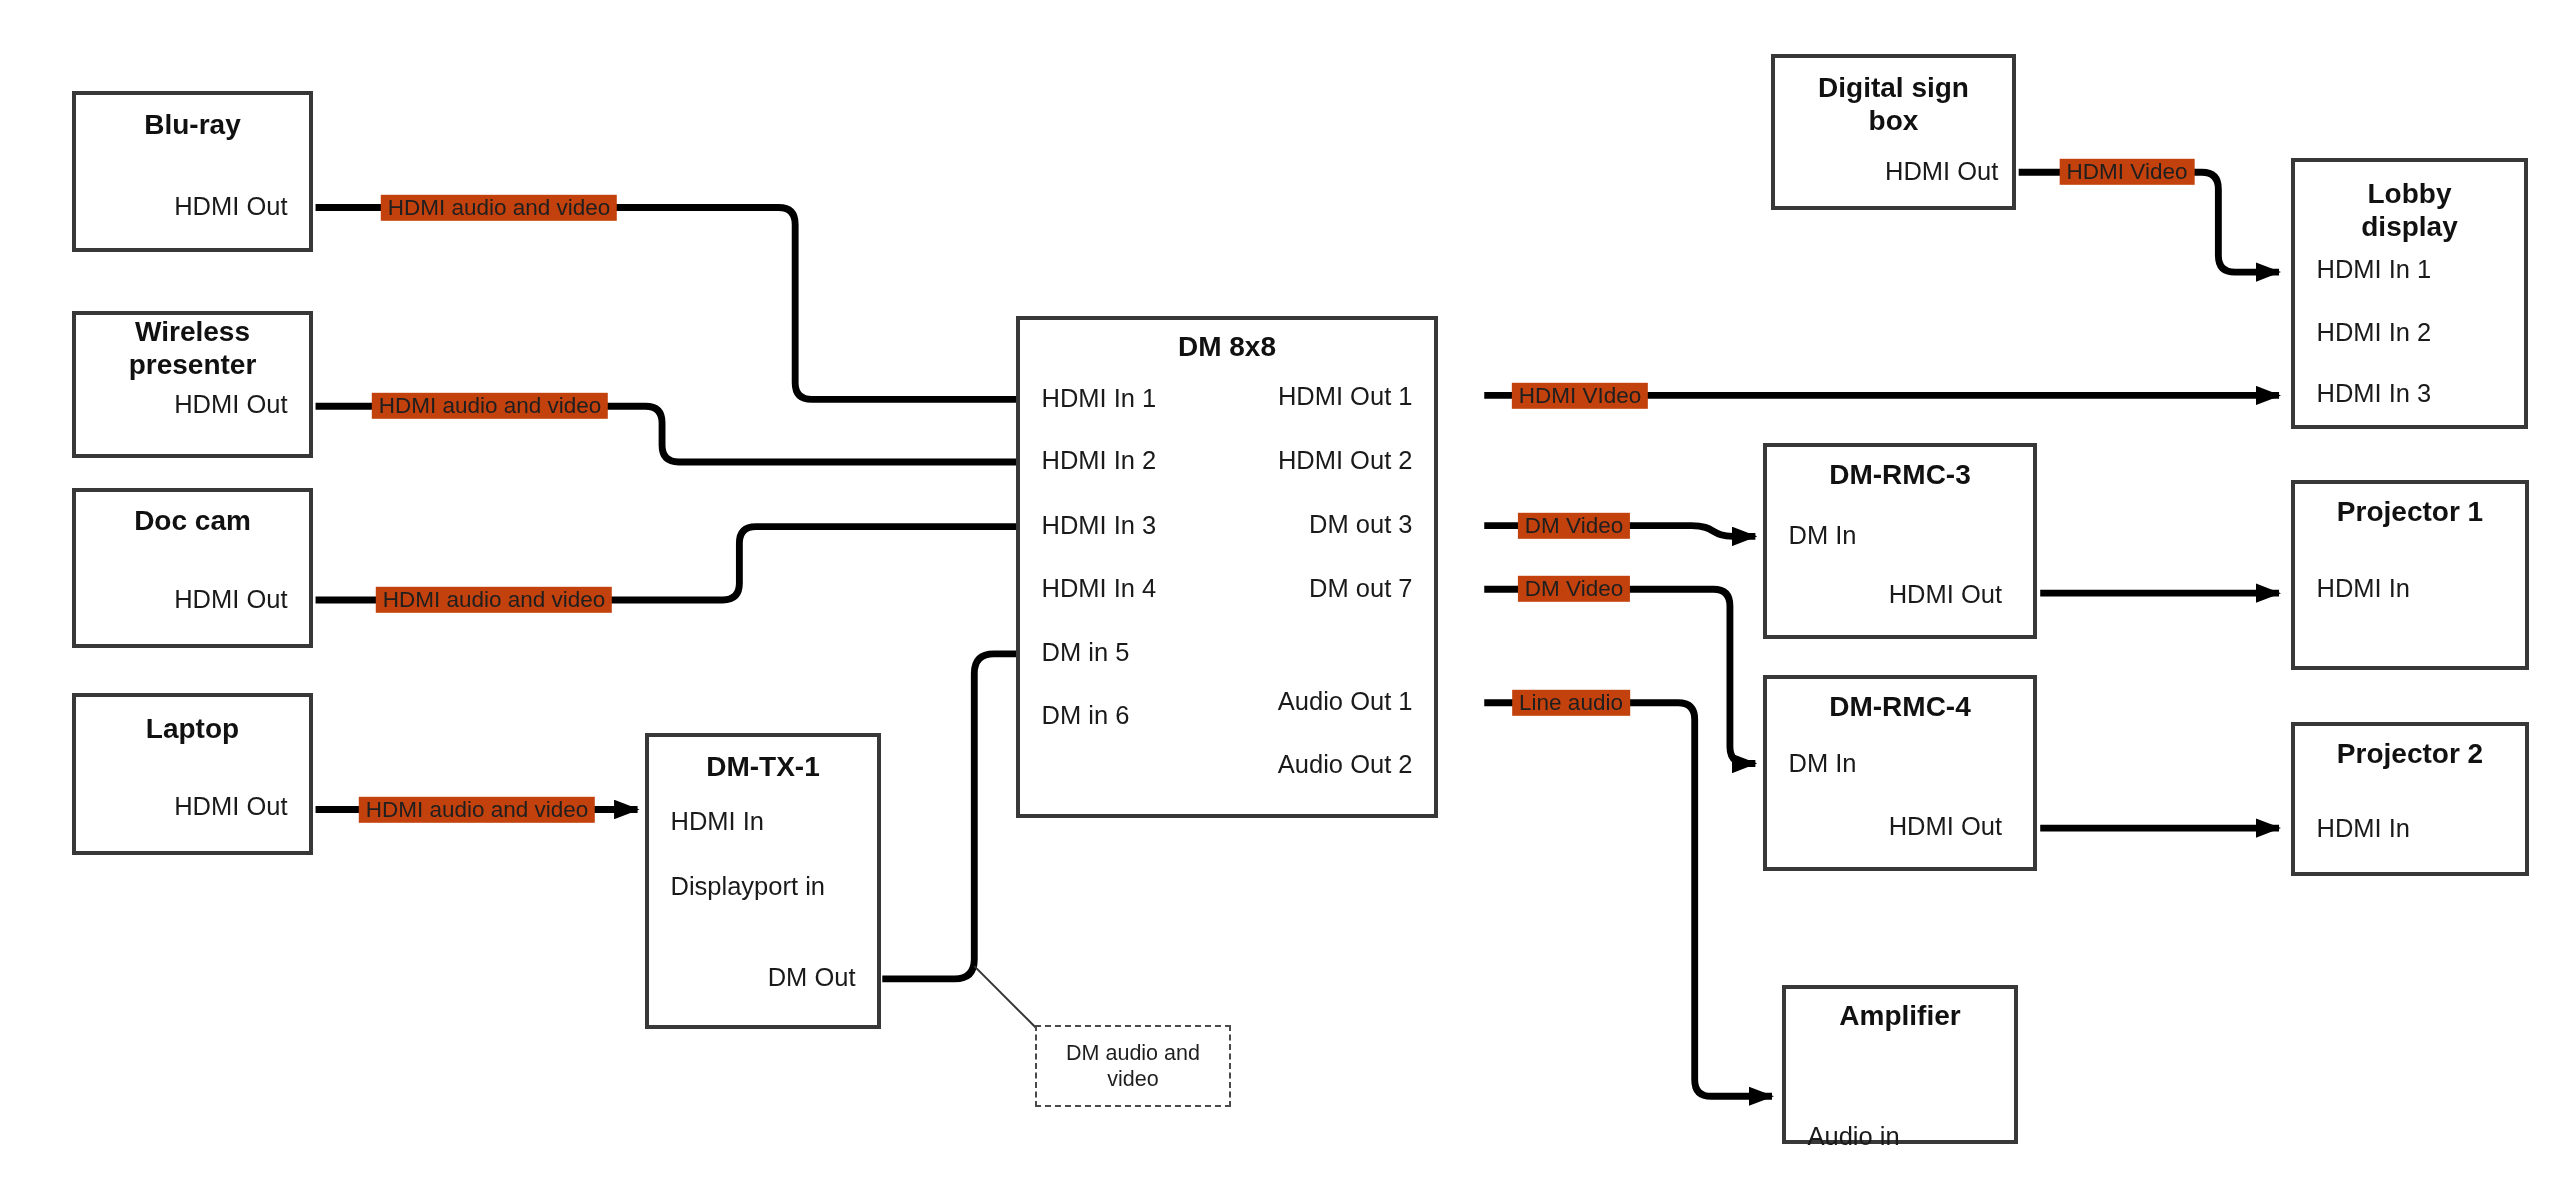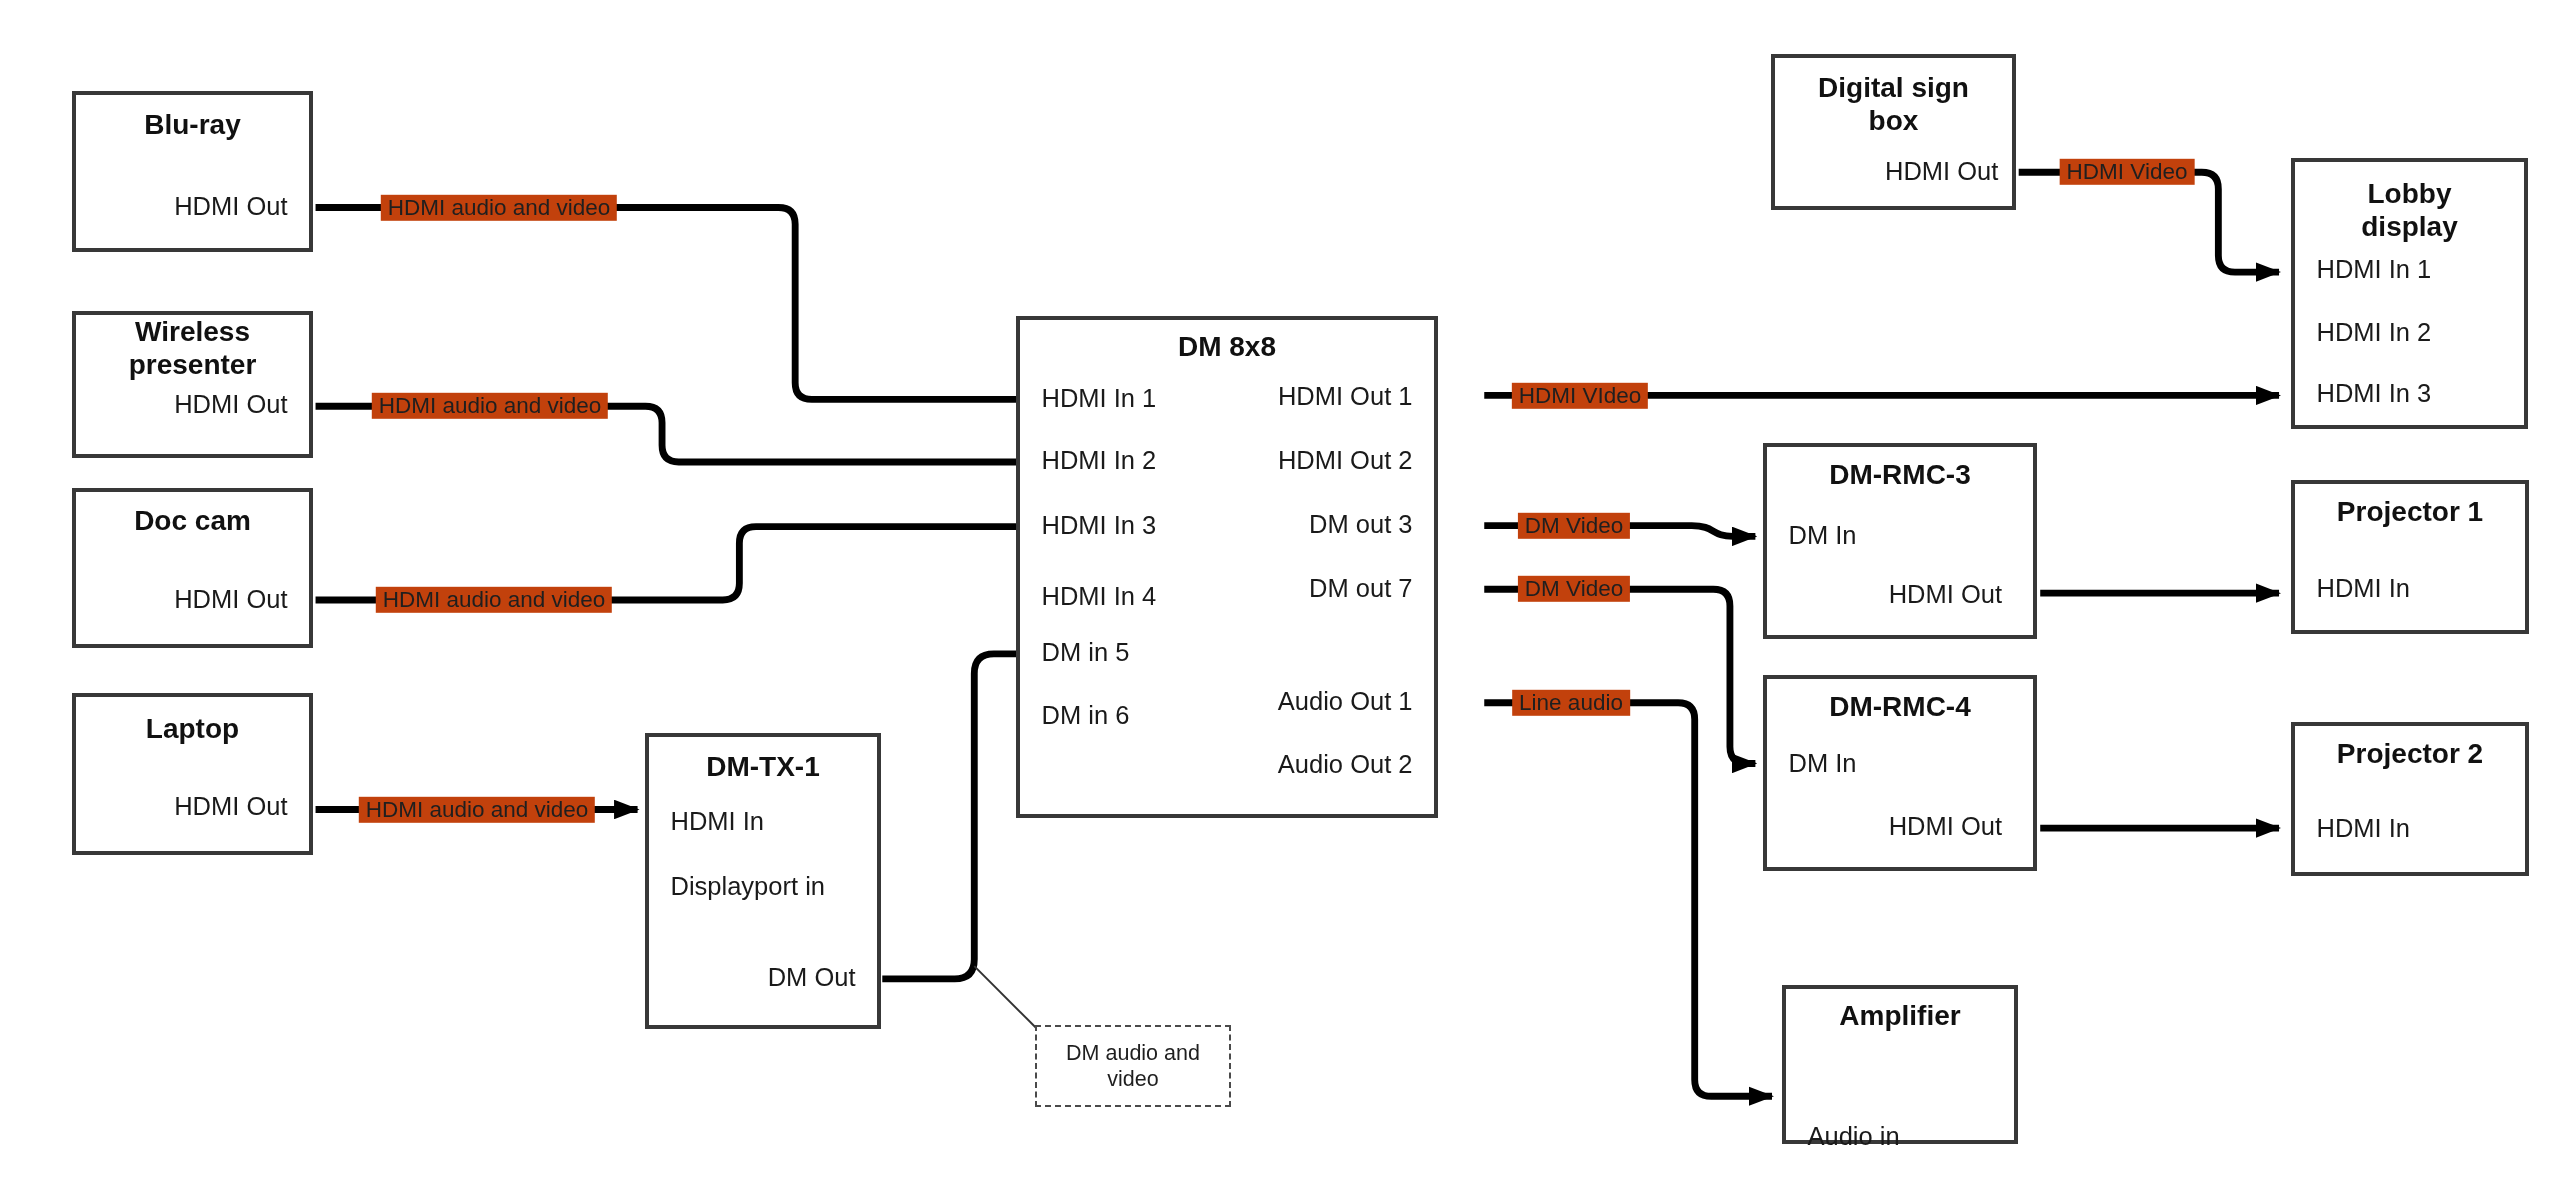--- a/index.html
+++ b/index.html
@@ -113,21 +113,21 @@
     <div class="port left" style="top:70px;">HDMI In</div>
     <div class="port left" style="top:135px;">Displayport in</div>
     <div class="port right" style="top:226px;">DM Out</div>
   </div>
 
   <div class="box" style="left:1016px;top:316px;width:422px;height:502px;">
     <div class="box-title" style="top:9.8px;">DM 8x8</div>
     <div class="port left" style="top:64px;">HDMI In 1</div>
     <div class="port left" style="top:126px;">HDMI In 2</div>
     <div class="port left" style="top:191px;">HDMI In 3</div>
-    <div class="port left" style="top:254px;margin-top:8px;">HDMI In 4</div>
+    <div class="port left" style="top:254px;">HDMI In 4</div>
     <div class="port left" style="top:318px;">DM in 5</div>
     <div class="port left" style="top:381px;">DM in 6</div>
     <div class="port right" style="top:62px;">HDMI Out 1</div>
     <div class="port right" style="top:126px;">HDMI Out 2</div>
     <div class="port right" style="top:190px;">DM out 3</div>
     <div class="port right" style="top:254px;">DM out 7</div>
     <div class="port right" style="top:367px;">Audio Out 1</div>
     <div class="port right" style="top:430px;">Audio Out 2</div>
   </div>
 
@@ -142,21 +142,21 @@
     <div class="port left" style="top:156px;">HDMI In 2</div>
     <div class="port left" style="top:217px;">HDMI In 3</div>
   </div>
 
   <div class="box" style="left:1763px;top:443px;width:274px;height:196px;">
     <div class="box-title" style="top:10.8px;">DM-RMC-3</div>
     <div class="port left" style="top:74px;">DM In</div>
     <div class="port right" style="top:133px;right:31px;">HDMI Out</div>
   </div>
 
-  <div class="box" style="left:2291px;top:480px;width:238px;height:154px;">
+  <div class="box" style="left:2291px;top:480px;width:238px;height:190px;">
     <div class="box-title" style="top:10.8px;">Projector 1</div>
     <div class="port left" style="top:90px;">HDMI In</div>
   </div>
 
   <div class="box" style="left:1763px;top:675px;width:274px;height:196px;">
     <div class="box-title" style="top:10.8px;">DM-RMC-4</div>
     <div class="port left" style="top:70px;">DM In</div>
     <div class="port right" style="top:133px;right:31px;">HDMI Out</div>
   </div>
 

